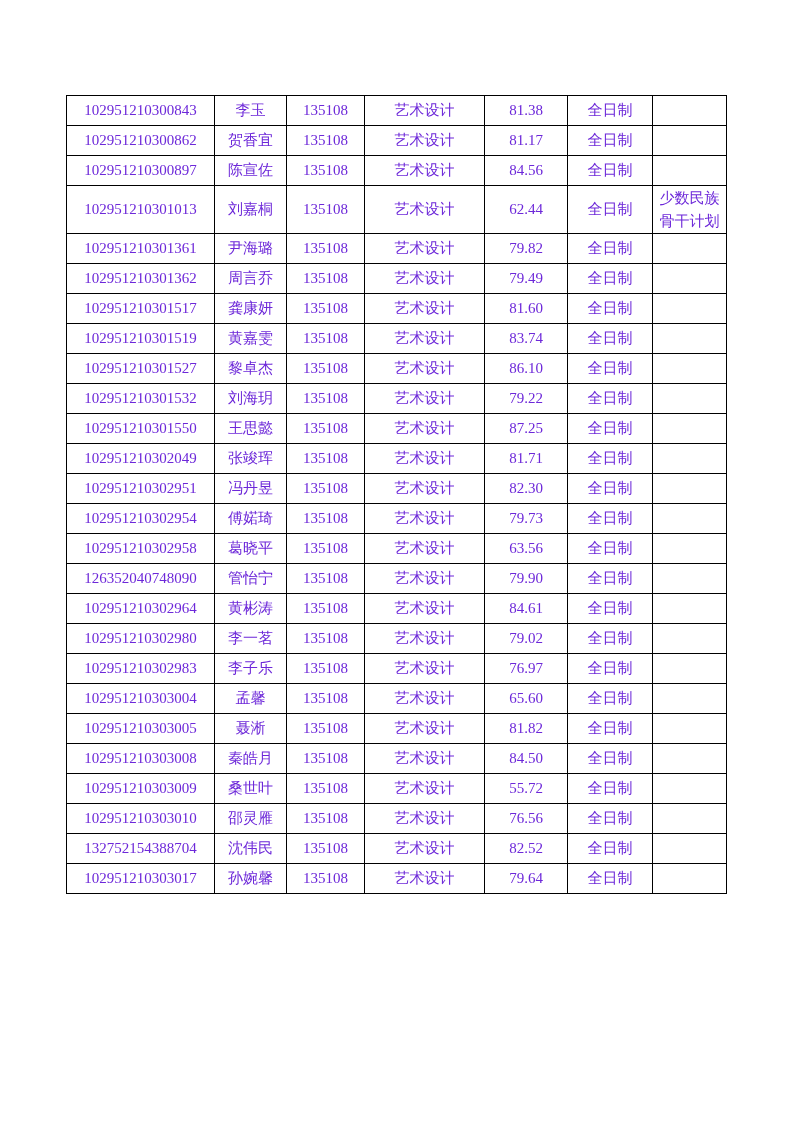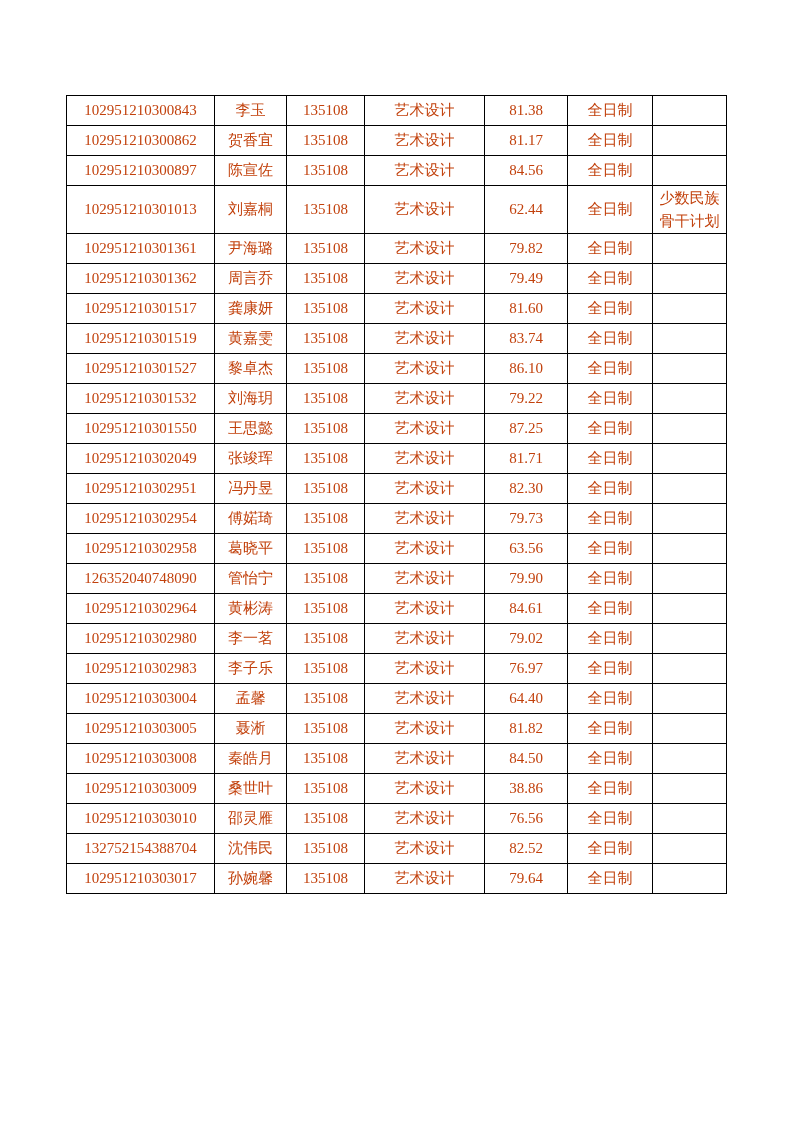--- a/index.html
+++ b/index.html
@@ -19,21 +19,21 @@
     inset: 0;
     background: #ffffff;
   }
   table.data-table {
     position: absolute;
     left: 66px;
     top: 95px;
     width: 661px;
     border-collapse: collapse;
     table-layout: fixed;
-    color: #c2410c;
+    color: #6d28d9;
   }
   table.data-table td {
     border: 1px solid #000000;
     text-align: center;
     vertical-align: middle;
     font-size: 15px;
     line-height: 1.5;
     padding: 0 2px;
     overflow: hidden;
     word-break: break-all;
@@ -260,21 +260,21 @@
     <td>76.97</td>
     <td>全日制</td>
     <td></td>
   </tr>
 
   <tr>
     <td>102951210303004</td>
     <td>孟馨</td>
     <td>135108</td>
     <td>艺术设计</td>
-    <td>64.40</td>
+    <td>65.60</td>
     <td>全日制</td>
     <td></td>
   </tr>
 
   <tr>
     <td>102951210303005</td>
     <td>聂淅</td>
     <td>135108</td>
     <td>艺术设计</td>
     <td>81.82</td>
@@ -290,21 +290,21 @@
     <td>84.50</td>
     <td>全日制</td>
     <td></td>
   </tr>
 
   <tr>
     <td>102951210303009</td>
     <td>桑世叶</td>
     <td>135108</td>
     <td>艺术设计</td>
-    <td>38.86</td>
+    <td>55.72</td>
     <td>全日制</td>
     <td></td>
   </tr>
 
   <tr>
     <td>102951210303010</td>
     <td>邵灵雁</td>
     <td>135108</td>
     <td>艺术设计</td>
     <td>76.56</td>

